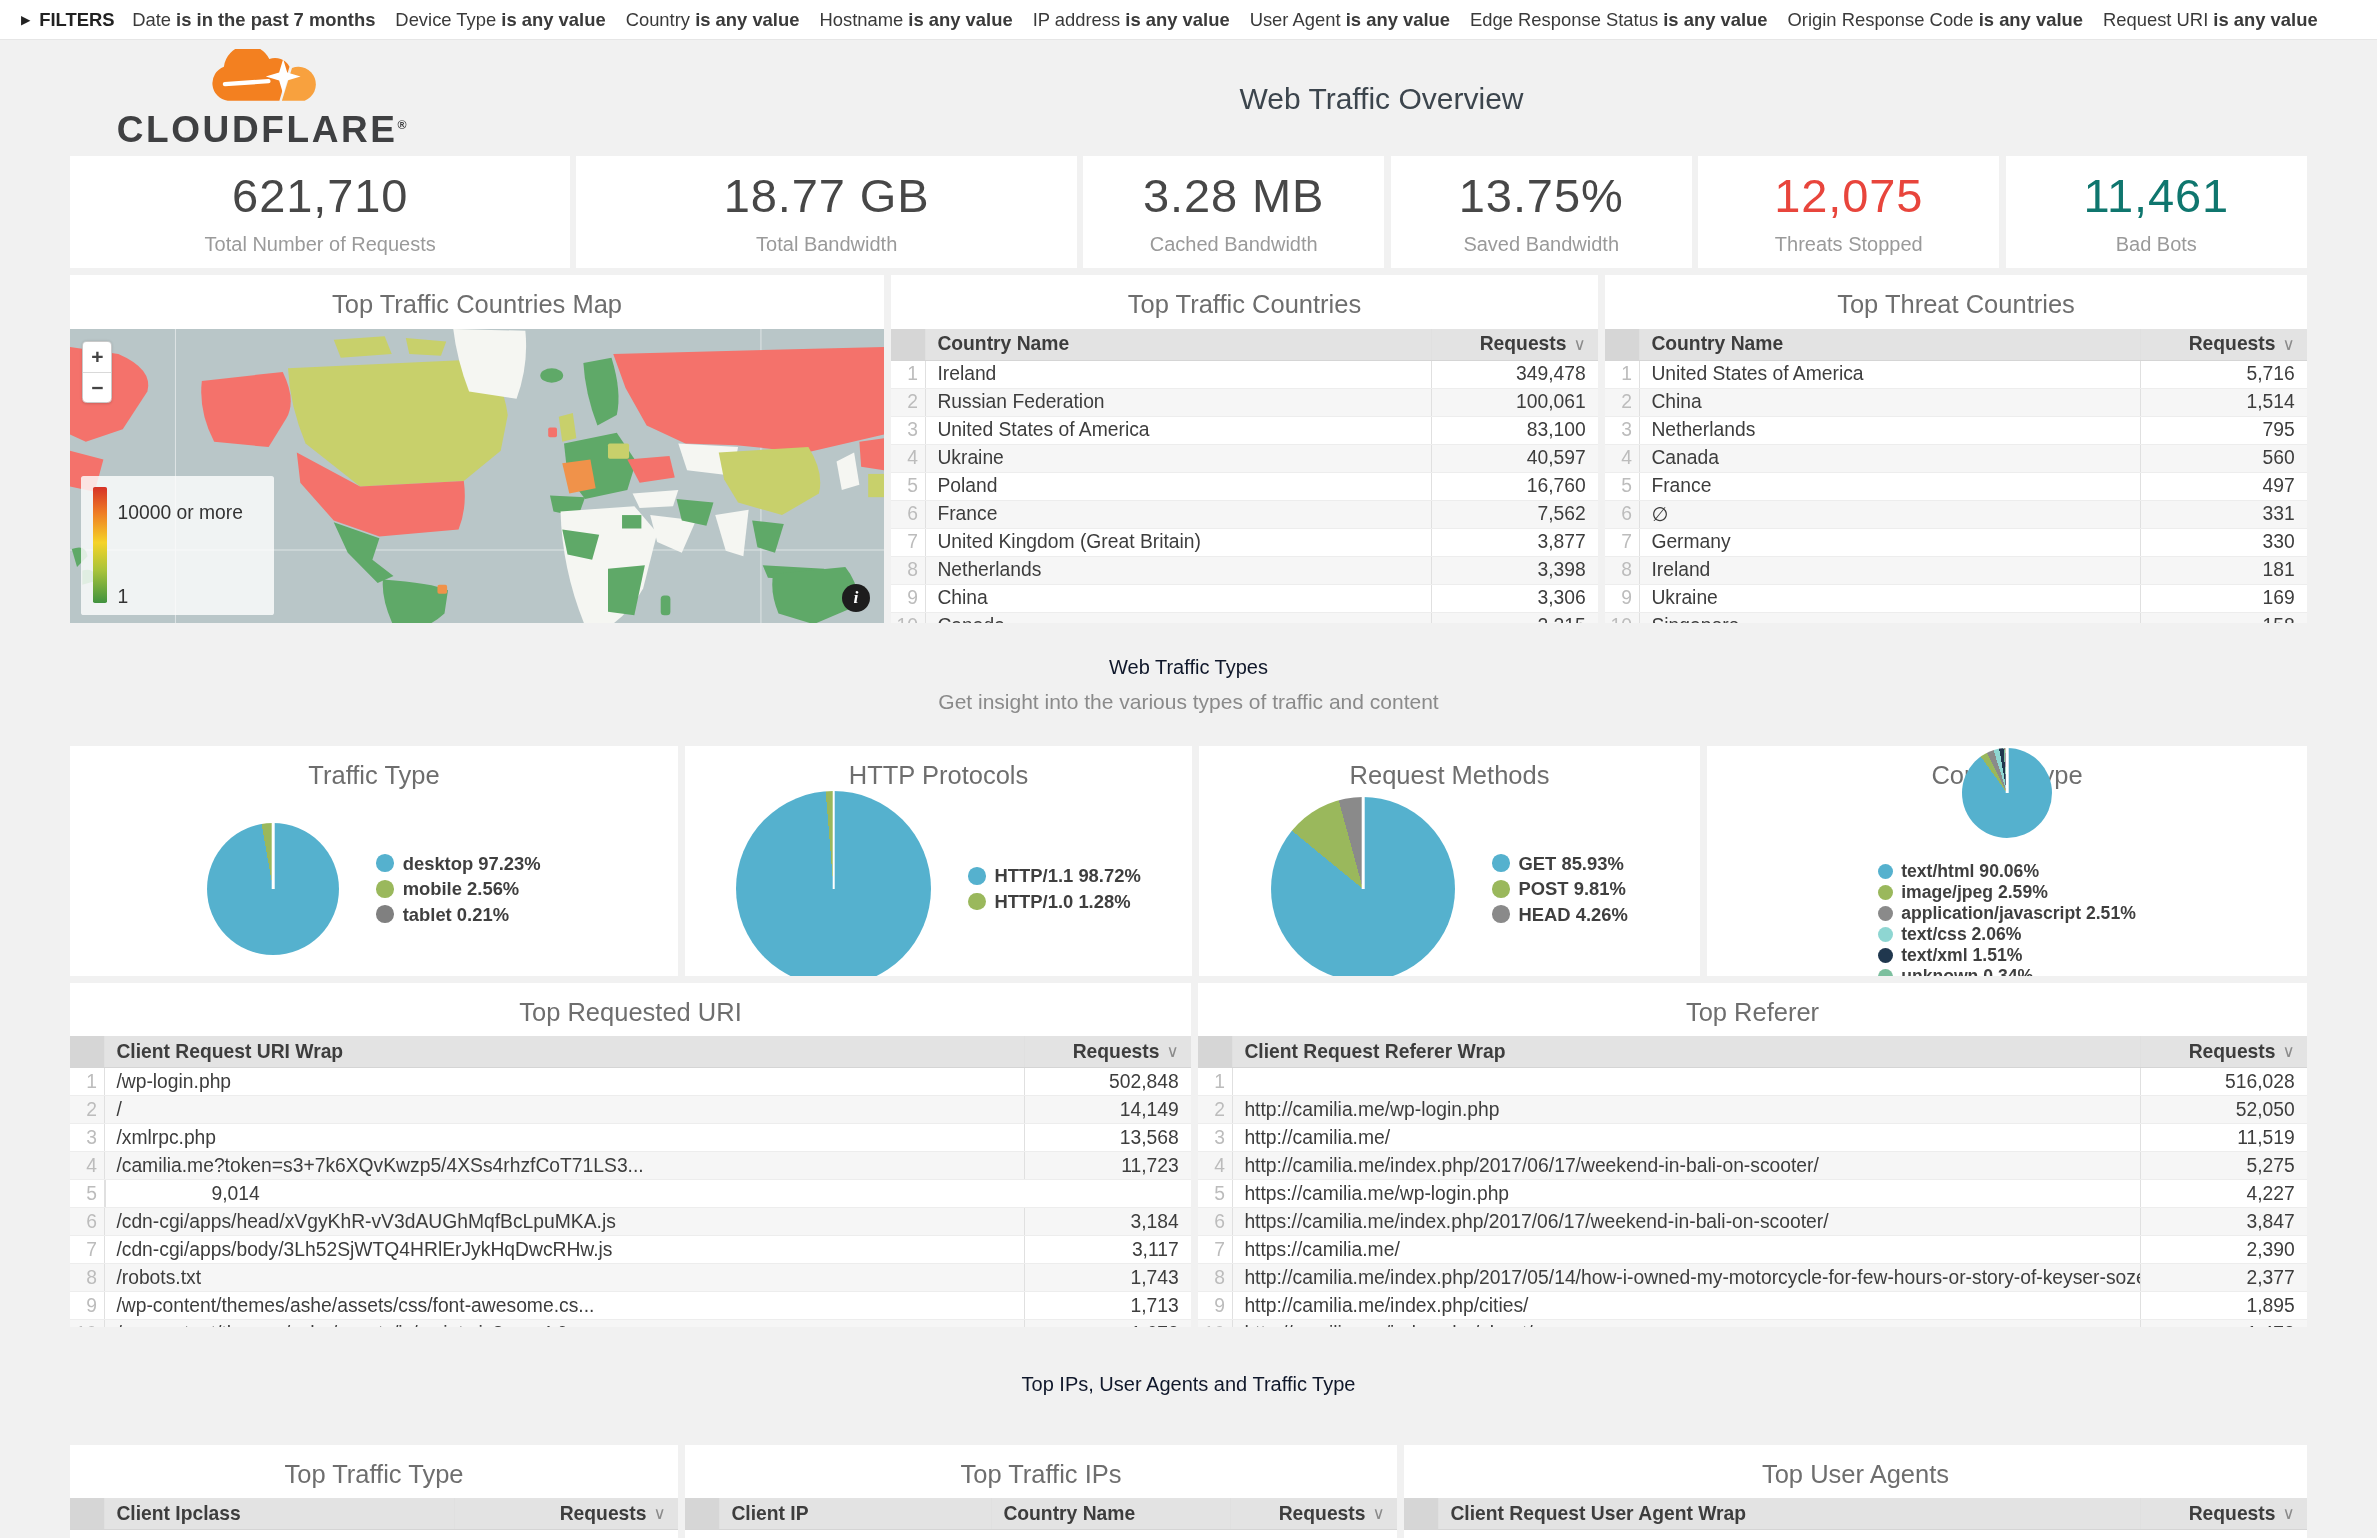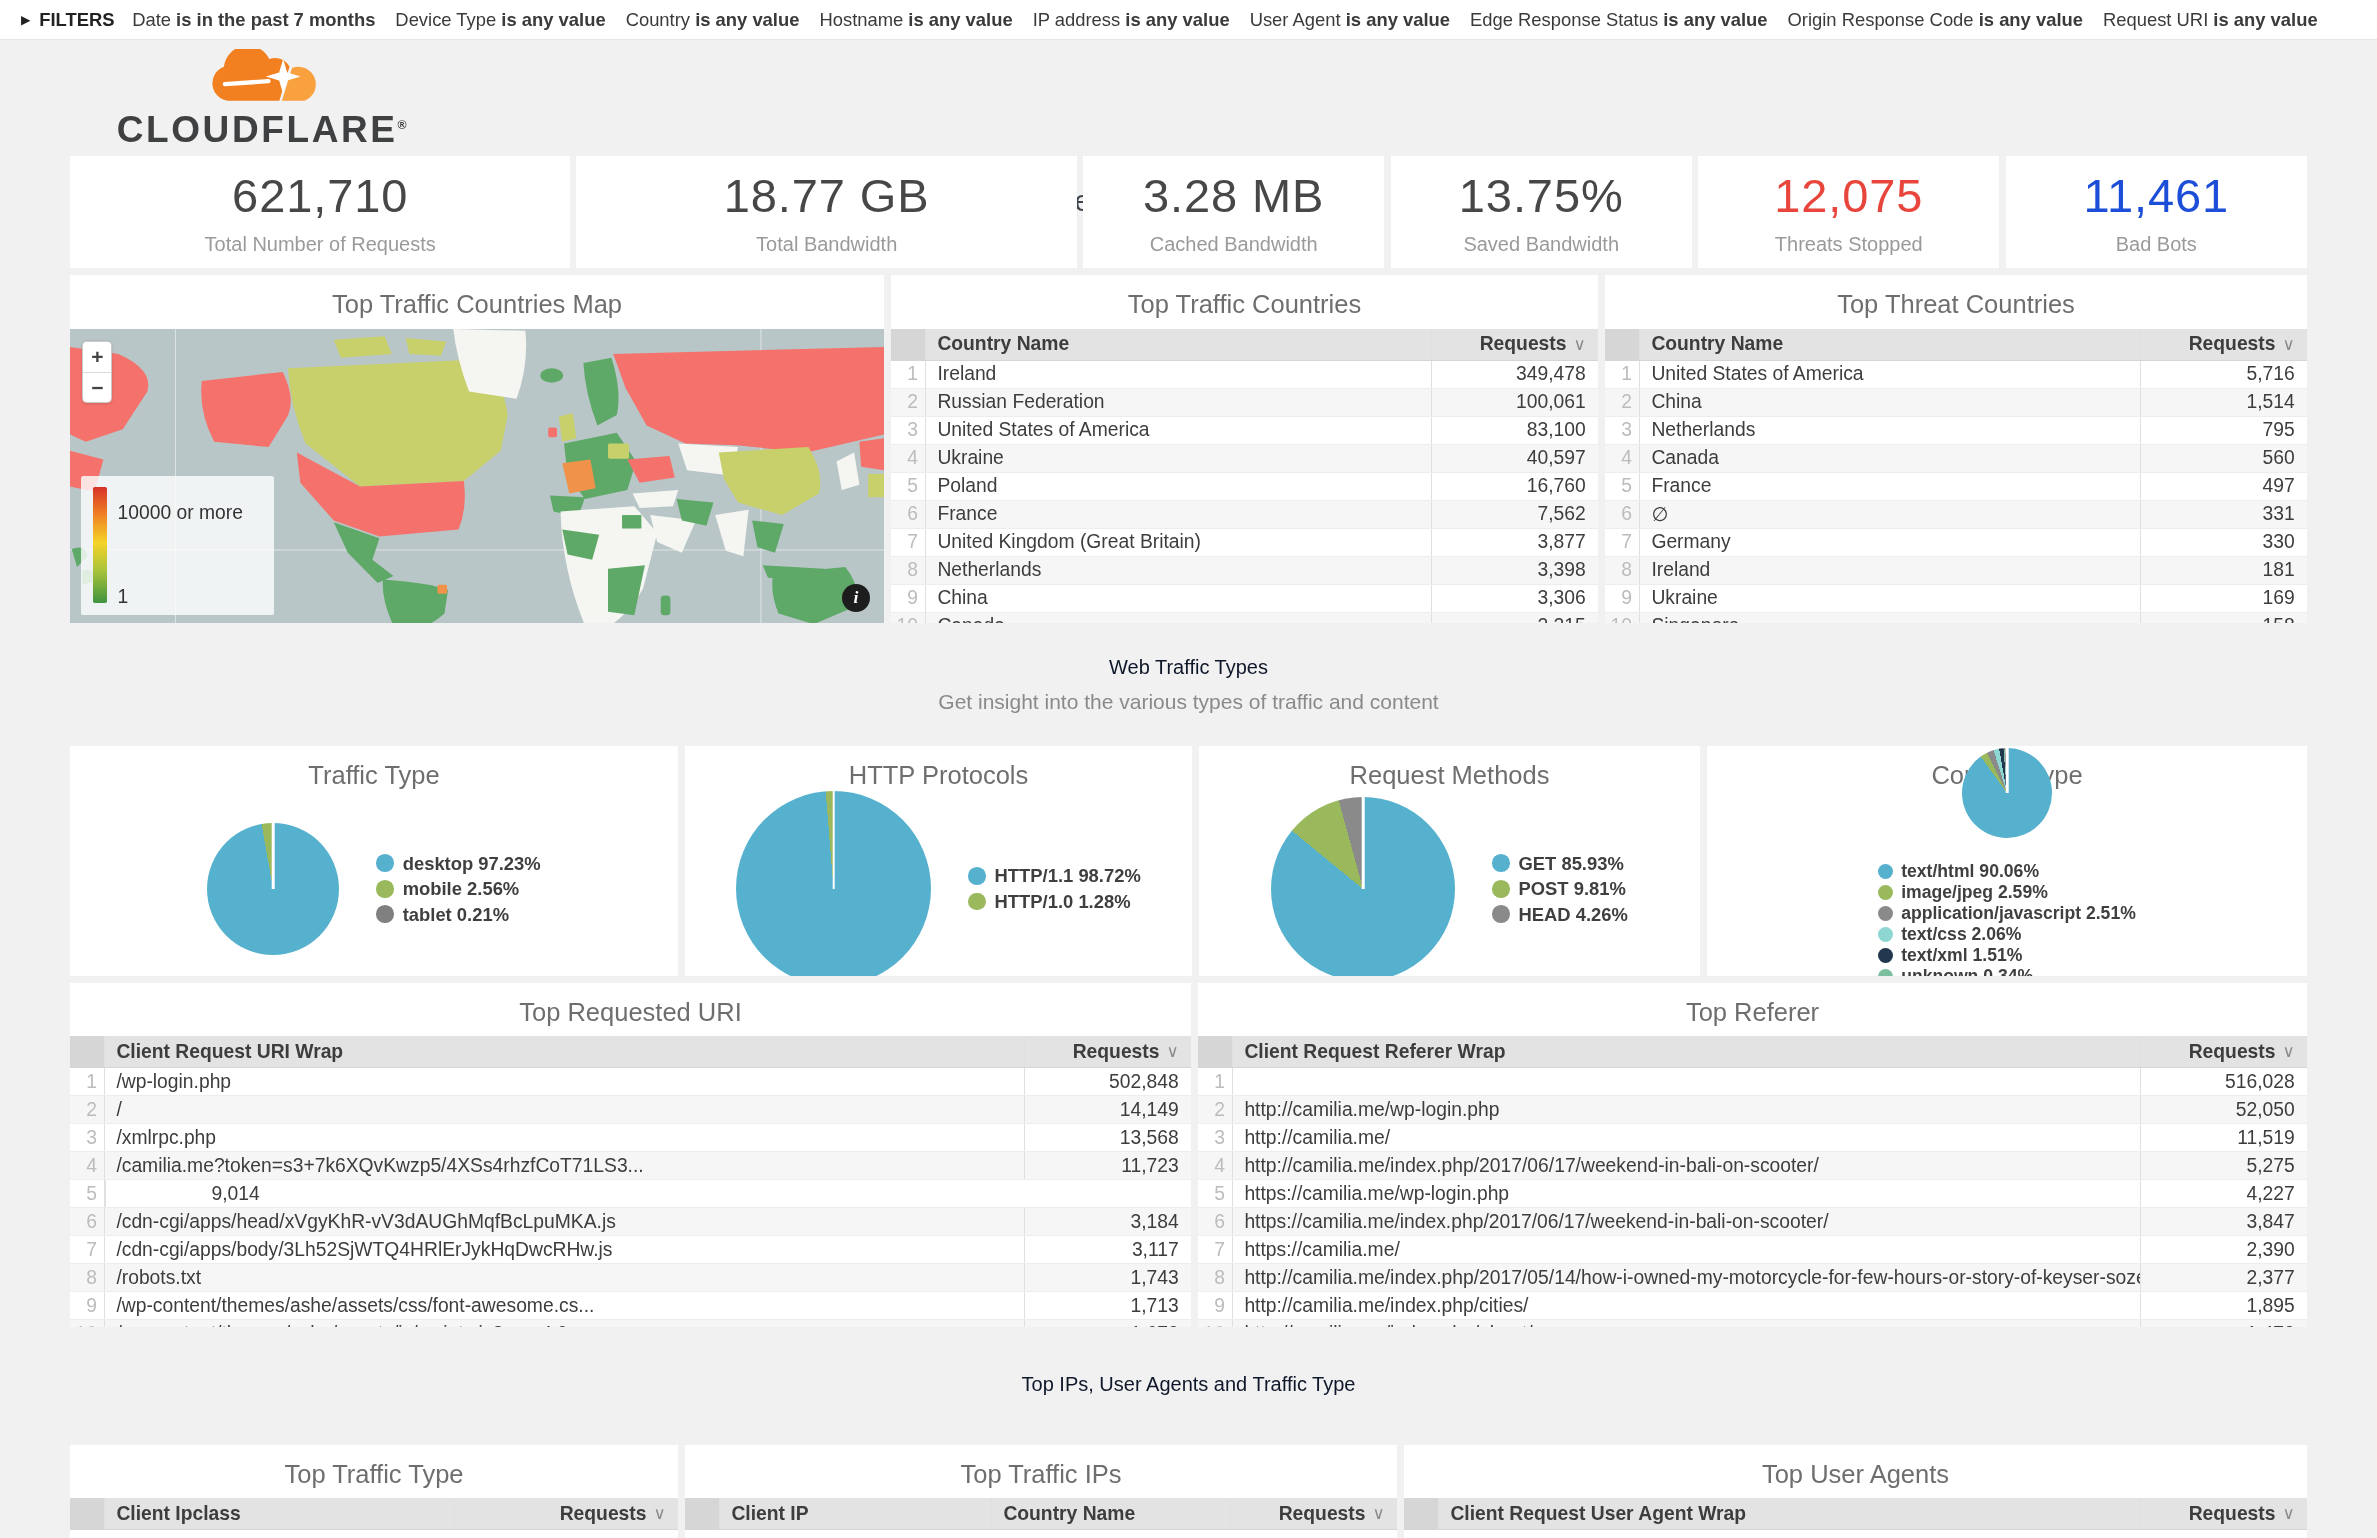--- a/index.html
+++ b/index.html
@@ -11,21 +11,21 @@
     padding:0 21px; gap:17.6px; white-space:nowrap; overflow:hidden; border-bottom:0.9px solid #e6e6e6; }
   .filters-toggle { display:flex; align-items:center; gap:8.8px; font-weight:700; font-size:18.4px; color:#222; cursor:pointer; }
   .tri { font-size:12.3px; color:#222; }
   .f-bar { display:flex; gap:20px; overflow:hidden; }
   .f-item { font-size:18.4px; color:#3a3a3a; cursor:pointer; }
   .f-val { font-weight:700; }
 
   .page { padding:7px 70px 0 70px; }
 
   
-  .hdr { display:flex; height:102px; margin-top:1.8px;flex-direction:column; }
+  .hdr { display:flex; height:102px; margin-top:1.8px; }
   .logo { width:386px; display:flex; flex-direction:column; align-items:center; justify-content:center; }
   .brand { font-size:37px; font-weight:700; letter-spacing:2.6px; color:#3f4042; margin-top:1.8px; }
   .brand sup { font-size:12.3px; }
   .hdr-title-wrap { flex:1; display:flex; align-items:flex-start; justify-content:center; padding-top:33px; }
   .page-title { font-size:30px; color:#3c454d; font-weight:400; }
 
   
   .stats { display:flex; gap:6.1px; margin-top:5.3px; height:112px; }
   .stat { flex:1; background:#fff; display:flex; flex-direction:column; align-items:center; justify-content:center; }
   .stat.wide { flex:1.66; }
@@ -156,21 +156,21 @@
       </div>
       <div class="stat">
         <div class="stat-val">13.75%</div>
         <div class="stat-label">Saved Bandwidth</div>
       </div>
       <div class="stat">
         <div class="stat-val" style="color: rgb(232, 69, 60);">12,075</div>
         <div class="stat-label">Threats Stopped</div>
       </div>
       <div class="stat">
-        <div class="stat-val" style="color: #1d4ed8;">11,461</div>
+        <div class="stat-val" style="color: #0f766e;">11,461</div>
         <div class="stat-label">Bad Bots</div>
       </div>
     </div>
 
   <div class="row row2">
     <div class="card card-map">
       <div class="card-title">Top Traffic Countries Map</div>
       <div class="map-box">
         <svg viewBox="0 0 926 332" preserveAspectRatio="none">
           <rect width="926" height="332" fill="var(--m-sea)"></rect>

